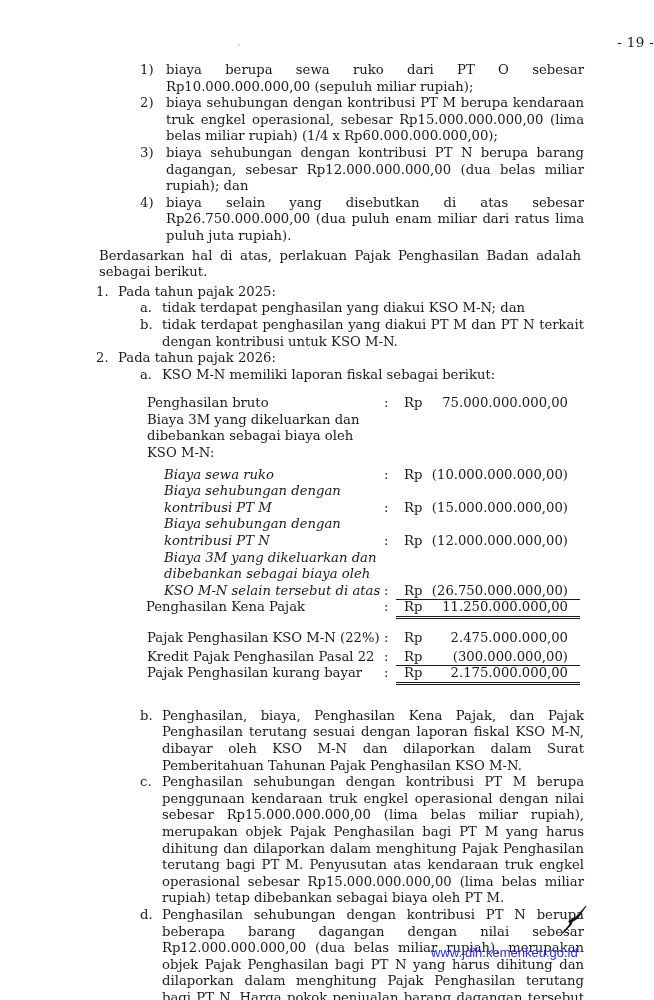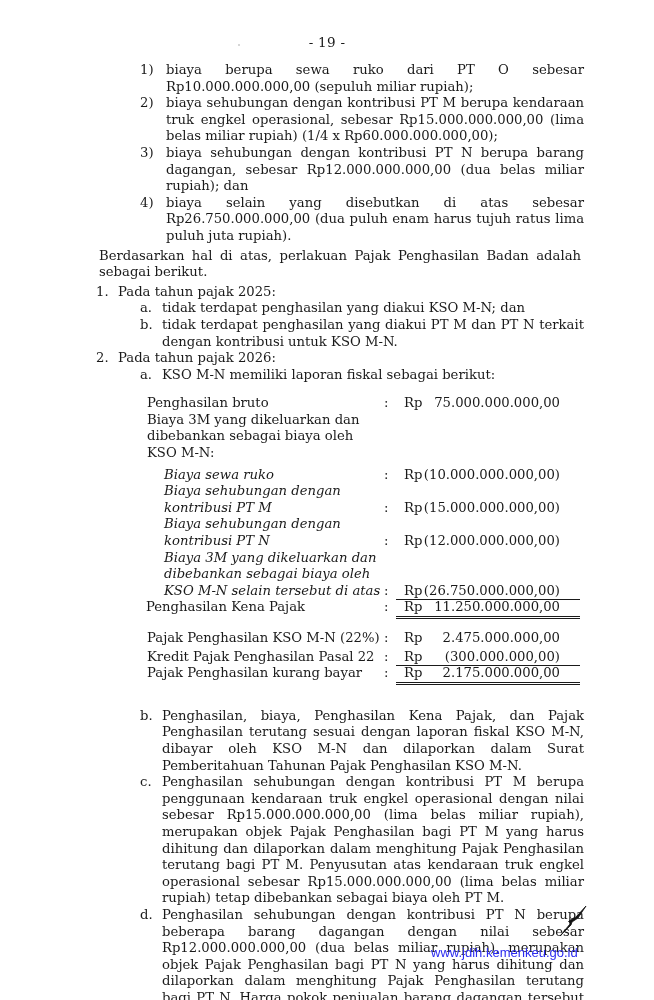--- a/index.html
+++ b/index.html
@@ -3,21 +3,21 @@
 <meta charset="utf-8">
 <style>
   html, body { margin: 0; padding: 0; background: #ffffff; }
   body {
     width: 654px; height: 1000px; position: relative; overflow: hidden;
     font-family: "DejaVu Serif", "Liberation Serif", serif;
     color: #1a1a1a;
   }
   .page { position: absolute; left: 0; top: 0; width: 654px; height: 1000px; }
   .pnum {
-    position: absolute; top: 34px; left: 0; width: 654px; text-align: center;
+    position: absolute; top: 34px; left: 0; width: 654px; text-align: right;
     font-size: 13.5px; letter-spacing: 0.3px;
   }
   .content {
     position: absolute; left: 96px; top: 62px; width: 488px;
     font-size: 13.2px; line-height: 16.6px;
   }
   .row { position: relative; }
   .just { text-align: justify; }
   .item-num {
     position: absolute; left: 0; top: 0;
@@ -31,21 +31,21 @@
   .para { margin: 3px; }
 
   
   .fiscal { position: relative; margin-top: 12px; }
   .frow { position: relative; height: 16.6px; }
   .frow .lbl { position: absolute; left: 51px; top: 0; white-space: nowrap; }
   .frow .lbl.ind { left: 68px; font-style: italic; }
   .frow .lbl.out { left: 50px; }
   .frow .colon { position: absolute; left: 288px; top: 0; }
   .frow .rp { position: absolute; left: 308px; top: 0; width: 34px; }
-  .frow .amt { position: absolute; right: 24px; top: 0; text-align: right; white-space: nowrap; }
+  .frow .amt { position: absolute; right: 16px; top: 0; text-align: right; white-space: nowrap; }
   .uline { position: absolute; left: 300px; right: 4px; height: 1px; background: #1a1a1a; }
   .gap6 { height: 5px; }
   .gap14 { height: 14px; }
 
   .sig {
     position: absolute; left: 558px; top: 904px; width: 30px; height: 34px;
   }
   .footer-link {
     position: absolute; left: 431px; top: 945px;
     font-family: "Liberation Sans", "DejaVu Sans", sans-serif;
@@ -70,21 +70,21 @@
       <div class="row num-l1 just">
         <span class="item-num">2)</span>
         <span>biaya sehubungan dengan kontribusi PT M berupa kendaraan truk engkel operasional, sebesar Rp15.000.000.000,00 (lima belas miliar rupiah) (1/4 x Rp60.000.000.000,00);</span>
       </div>
       <div class="row num-l1 just">
         <span class="item-num">3)</span>
         <span>biaya sehubungan dengan kontribusi PT N berupa barang dagangan, sebesar Rp12.000.000.000,00 (dua belas miliar rupiah); dan</span>
       </div>
       <div class="row num-l1 just">
         <span class="item-num">4)</span>
-        <span>biaya selain yang disebutkan di atas sebesar Rp26.750.000.000,00 (dua puluh enam harus tujuh ratus lima puluh juta rupiah).</span>
+        <span>biaya selain yang disebutkan di atas sebesar Rp26.750.000.000,00 (dua puluh enam miliar dari ratus lima puluh juta rupiah).</span>
       </div>
     </div>
 
     <p class="para just">Berdasarkan hal di atas, perlakuan Pajak Penghasilan Badan adalah sebagai berikut.</p>
 
     <div class="row ol1">
       <span class="item-num">1.</span>
       <span>Pada tahun pajak 2025:</span>
     </div>
     <div class="row ol2 just">

